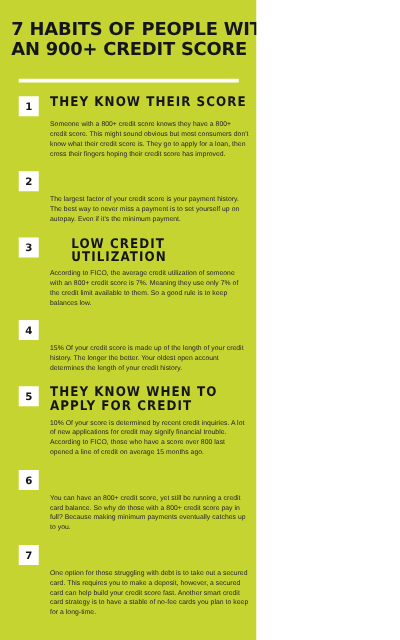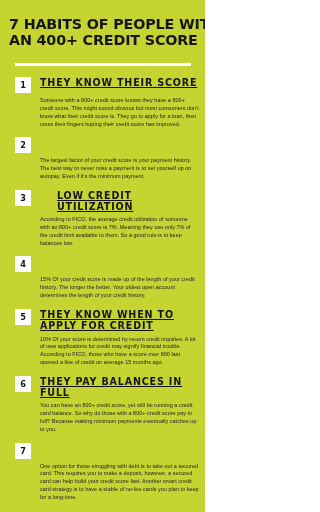--- a/index.html
+++ b/index.html
@@ -73,41 +73,40 @@
   .habit-title {
     margin-left: 9px;
     font-family: "DejaVu Sans Condensed", "DejaVu Sans", sans-serif;
     font-weight: bold;
     font-size: 10.6px;
     line-height: 11.4px;
     letter-spacing: 0.85px;
     color: #15161c;
     text-transform: uppercase;
     padding-top: 1px;
-    text-decoration: underline;
   }
   .habit-body {
     margin-left: 25px;
     margin-top: 4px;
     font-family: "Liberation Sans", sans-serif;
     font-size: 5.45px;
     line-height: 7.9px;
     letter-spacing: 0.04px;
     color: #20222a;
     max-width: 167px;
   }
 </style>
 </head>
 <body>
 
 <div id="poster" style="background: rgb(198, 212, 49);">
 
   <div id="title-block">
     <div class="title-line" style="color: rgb(21, 22, 28);">7 HABITS OF PEOPLE WITH</div>
-    <div class="title-line" style="color: rgb(21, 22, 28);">AN 400+ CREDIT SCORE</div>
+    <div class="title-line" style="color: rgb(21, 22, 28);">AN 900+ CREDIT SCORE</div>
   </div>
 
   <div id="divider" style="background: rgb(255, 255, 255);"></div>
 
   <div id="habits">
 
     <div class="habit">
       <div class="habit-head">
         <div class="badge" style="background: rgb(255, 255, 255); color: rgb(21, 22, 28);">1</div>
         <div class="habit-title" style="color: rgb(21, 22, 28);">THEY KNOW THEIR SCORE</div>
@@ -141,21 +140,20 @@
       <div class="habit-head">
         <div class="badge" style="background: rgb(255, 255, 255); color: rgb(21, 22, 28);">5</div>
         <div class="habit-title" style="color: rgb(21, 22, 28);">THEY KNOW WHEN TO APPLY FOR CREDIT</div>
       </div>
       <div class="habit-body" style="color: rgb(32, 34, 42);">10% Of your score is determined by recent credit inquiries. A lot of new applications for credit may signify financial trouble. According to FICO, those who have a score over 800 last opened a line of credit on average 15 months ago.</div>
     </div>
 
     <div class="habit">
       <div class="habit-head">
         <div class="badge" style="background: rgb(255, 255, 255); color: rgb(21, 22, 28);">6</div>
-        <div class="habit-title" style="color: rgb(21, 22, 28);">THEY PAY BALANCES IN FULL</div>
       </div>
       <div class="habit-body" style="color: rgb(32, 34, 42);">You can have an 800+ credit score, yet still be running a credit card balance. So why do those with a 800+ credit score pay in full? Because making minimum payments eventually catches up to you.</div>
     </div>
 
     <div class="habit">
       <div class="habit-head">
         <div class="badge" style="background: rgb(255, 255, 255); color: rgb(21, 22, 28);">7</div>
       </div>
       <div class="habit-body" style="color: rgb(32, 34, 42);">One option for those struggling with debt is to take out a secured card. This requires you to make a deposit, however, a secured card can help build your credit score fast. Another smart credit card strategy is to have a stable of no-fee cards you plan to keep for a long-time.</div>
     </div>

